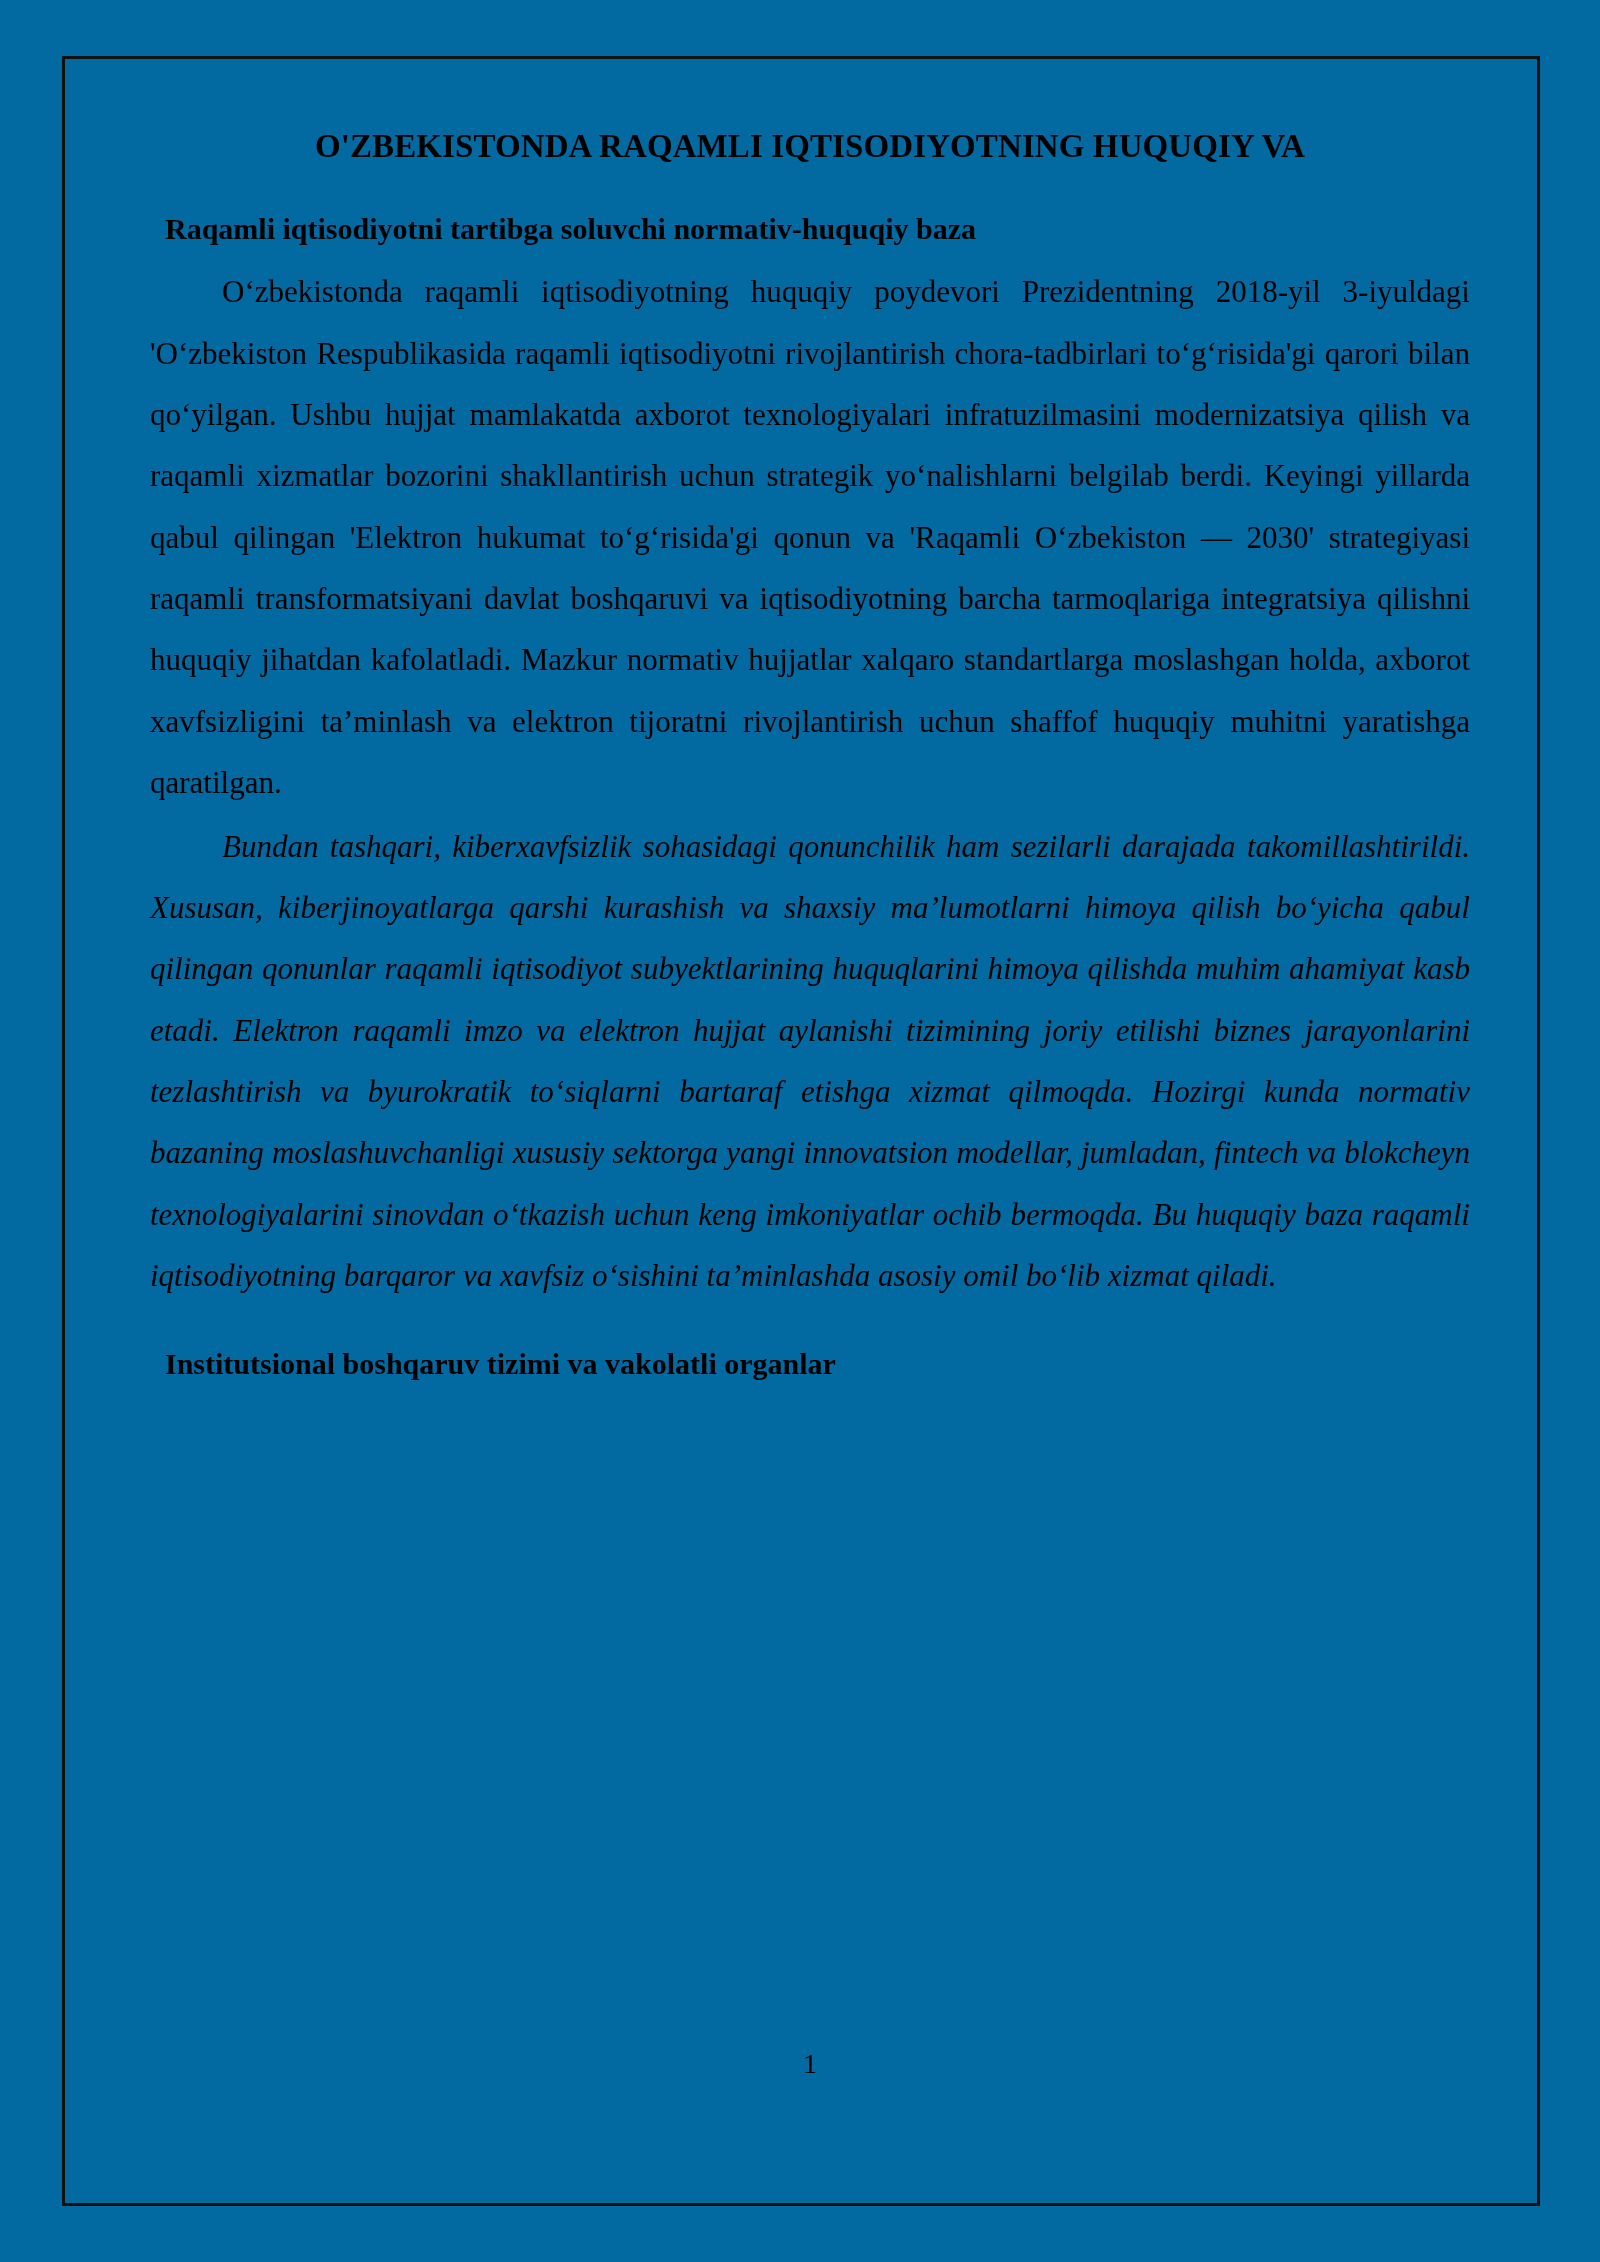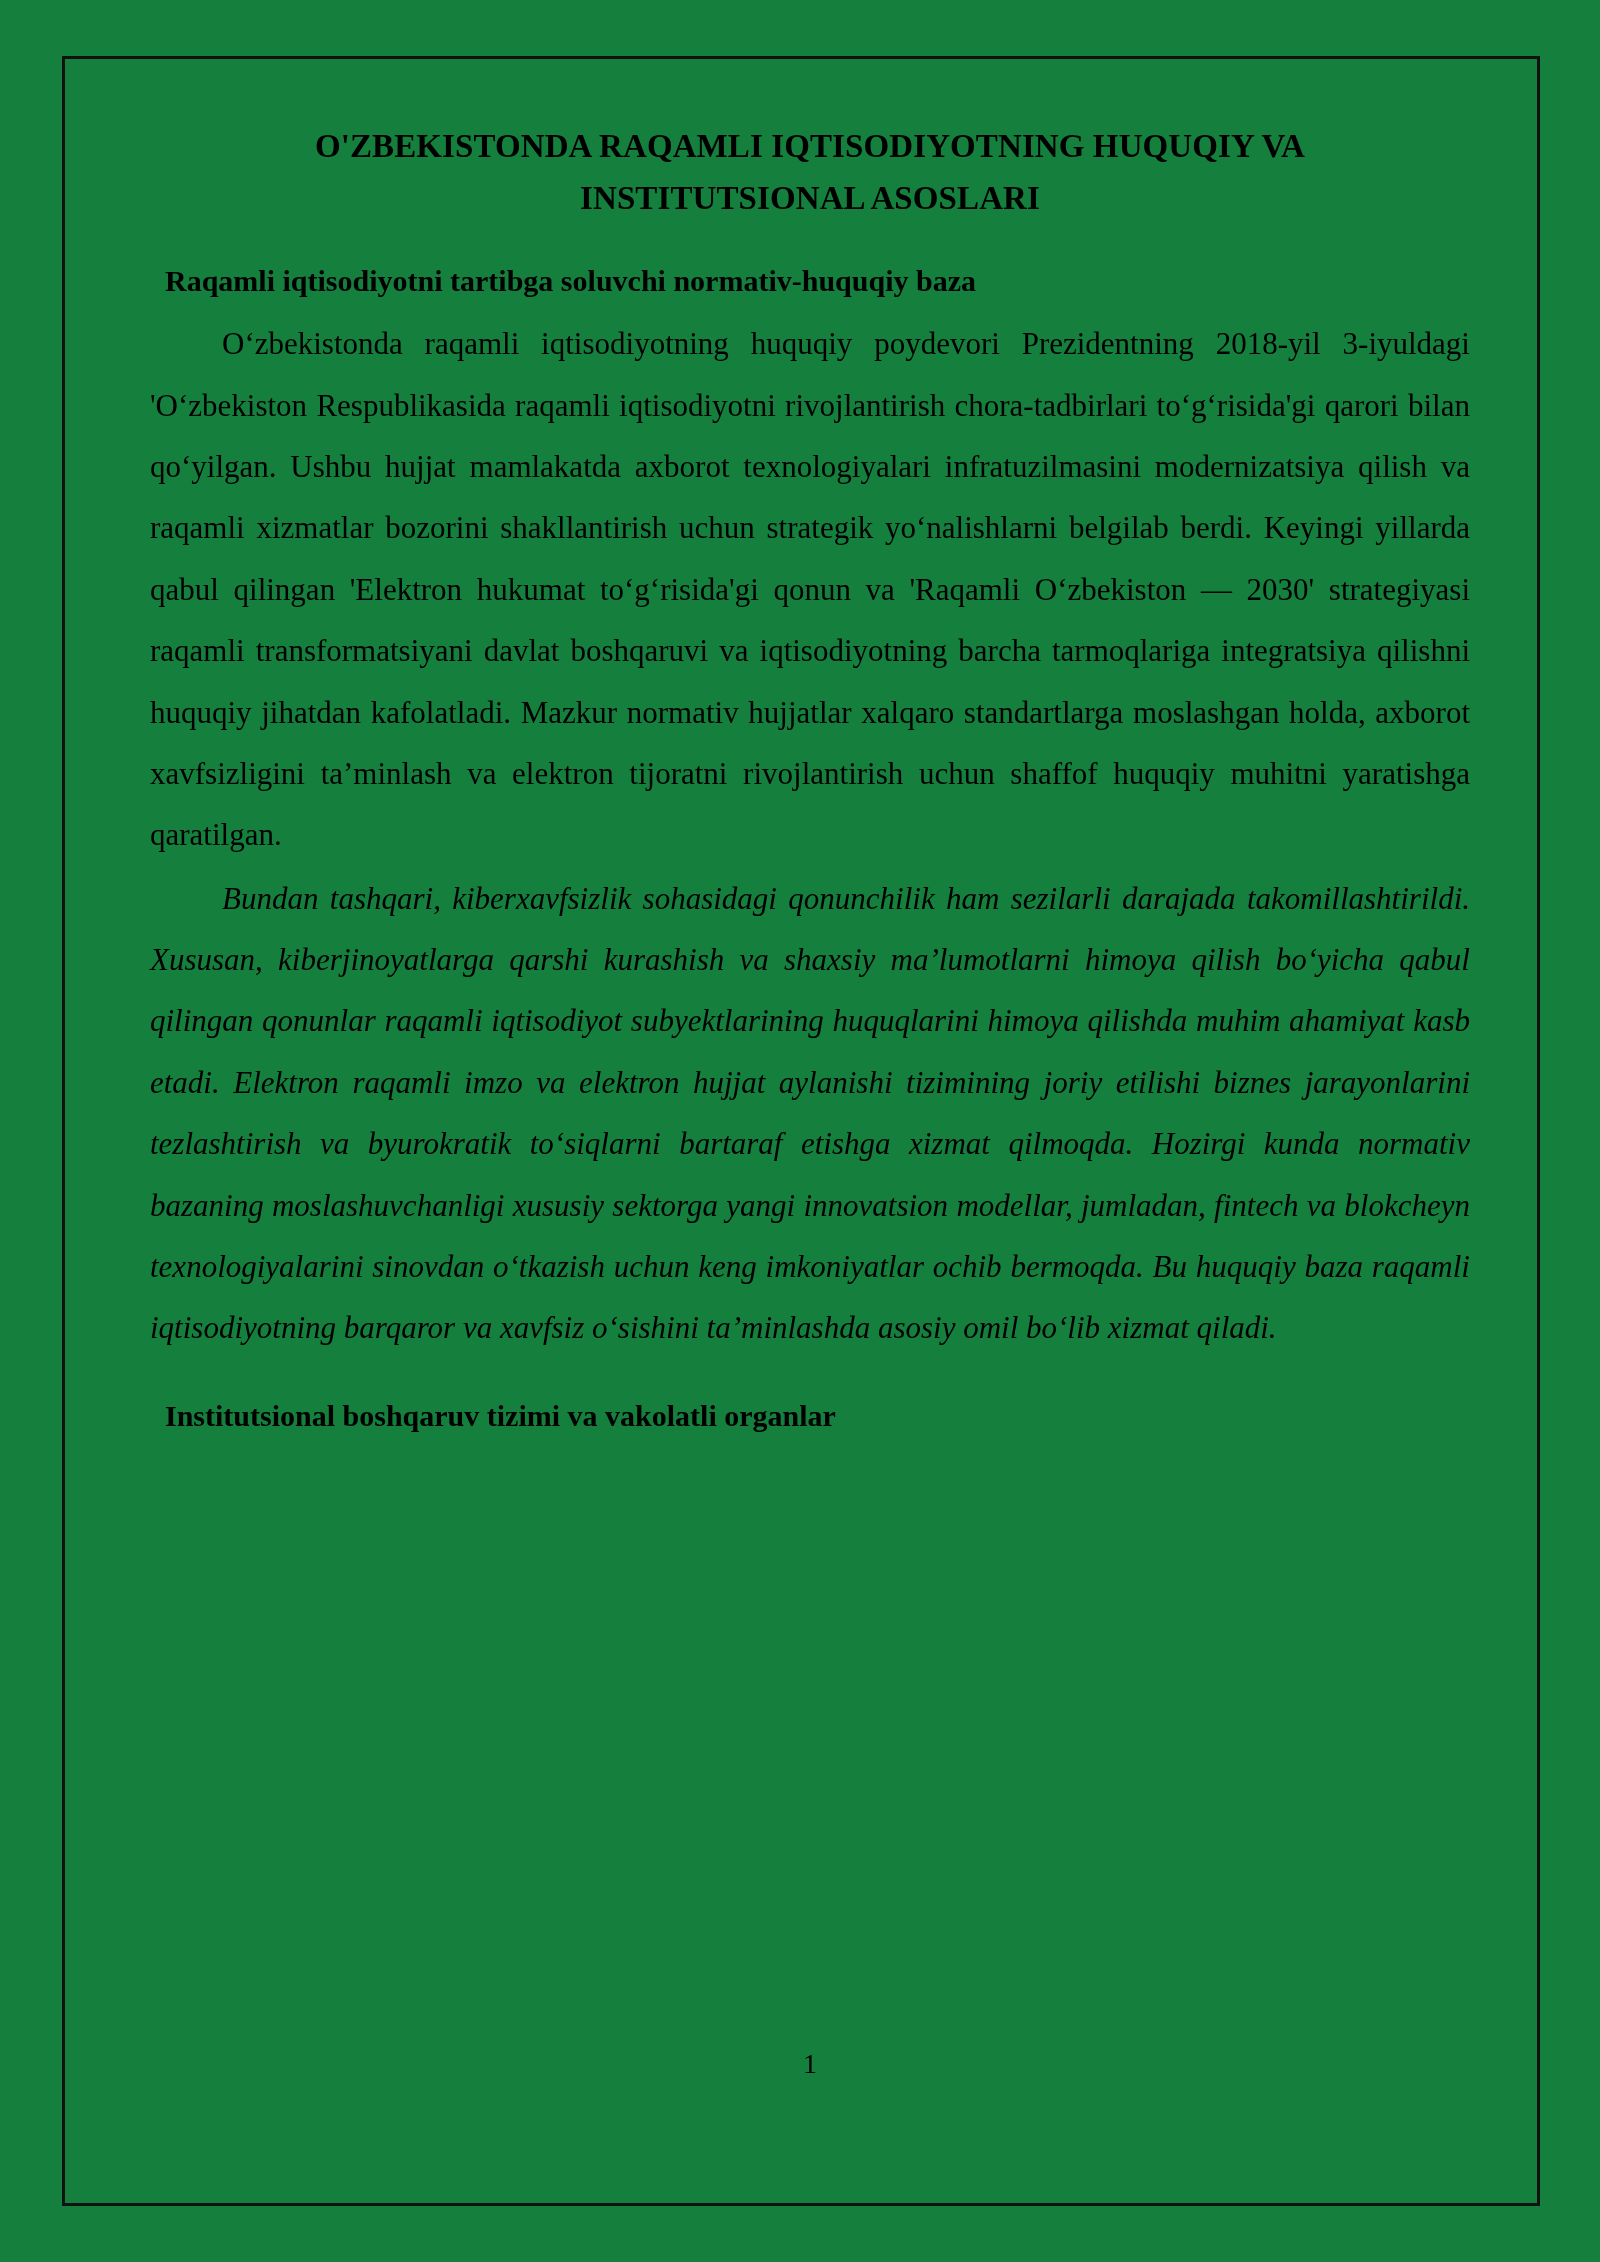--- a/index.html
+++ b/index.html
@@ -11,21 +11,21 @@
     width: 1600px;
     height: 2262px;
     font-family: "Liberation Serif", "DejaVu Serif", serif;
     color: #000000;
     -webkit-font-smoothing: antialiased;
   }
   .page {
     position: relative;
     width: 1600px;
     height: 2262px;
-    background: #15803d;
+    background: #0369a1;
     box-sizing: border-box;
   }
   .page-border {
     position: absolute;
     left: 62px;
     top: 56px;
     width: 1478px;
     height: 2150px;
     border: 3px solid #111111;
     box-sizing: border-box;
@@ -82,21 +82,20 @@
 
 <div class="page">
 
   <div class="page-border"></div>
 
   <div class="content">
 
     <div class="doc-title">
       <span>O'ZBEKISTONDA RAQAMLI IQTISODIYOTNING HUQUQIY VA</span>
       <br>
-      <span>INSTITUTSIONAL ASOSLARI</span>
     </div>
 
     <h2 class="section-heading">Raqamli iqtisodiyotni tartibga soluvchi normativ-huquqiy baza</h2>
 
     <p class="body-par">O‘zbekistonda raqamli iqtisodiyotning huquqiy poydevori Prezidentning 2018-yil 3-iyuldagi 'O‘zbekiston Respublikasida raqamli iqtisodiyotni rivojlantirish chora-tadbirlari to‘g‘risida'gi qarori bilan qo‘yilgan. Ushbu hujjat mamlakatda axborot texnologiyalari infratuzilmasini modernizatsiya qilish va raqamli xizmatlar bozorini shakllantirish uchun strategik yo‘nalishlarni belgilab berdi. Keyingi yillarda qabul qilingan 'Elektron hukumat to‘g‘risida'gi qonun va 'Raqamli O‘zbekiston — 2030' strategiyasi raqamli transformatsiyani davlat boshqaruvi va iqtisodiyotning barcha tarmoqlariga integratsiya qilishni huquqiy jihatdan kafolatladi. Mazkur normativ hujjatlar xalqaro standartlarga moslashgan holda, axborot xavfsizligini ta’minlash va elektron tijoratni rivojlantirish uchun shaffof huquqiy muhitni yaratishga qaratilgan.</p>
 
     <p class="body-par tight">Bundan tashqari, kiberxavfsizlik sohasidagi qonunchilik ham sezilarli darajada takomillashtirildi. Xususan, kiberjinoyatlarga qarshi kurashish va shaxsiy ma’lumotlarni himoya qilish bo‘yicha qabul qilingan qonunlar raqamli iqtisodiyot subyektlarining huquqlarini himoya qilishda muhim ahamiyat kasb etadi. Elektron raqamli imzo va elektron hujjat aylanishi tizimining joriy etilishi biznes jarayonlarini tezlashtirish va byurokratik to‘siqlarni bartaraf etishga xizmat qilmoqda. Hozirgi kunda normativ bazaning moslashuvchanligi xususiy sektorga yangi innovatsion modellar, jumladan, fintech va blokcheyn texnologiyalarini sinovdan o‘tkazish uchun keng imkoniyatlar ochib bermoqda. Bu huquqiy baza raqamli iqtisodiyotning barqaror va xavfsiz o‘sishini ta’minlashda asosiy omil bo‘lib xizmat qiladi.</p>
 
     <h2 class="section-heading">Institutsional boshqaruv tizimi va vakolatli organlar</h2>
 

